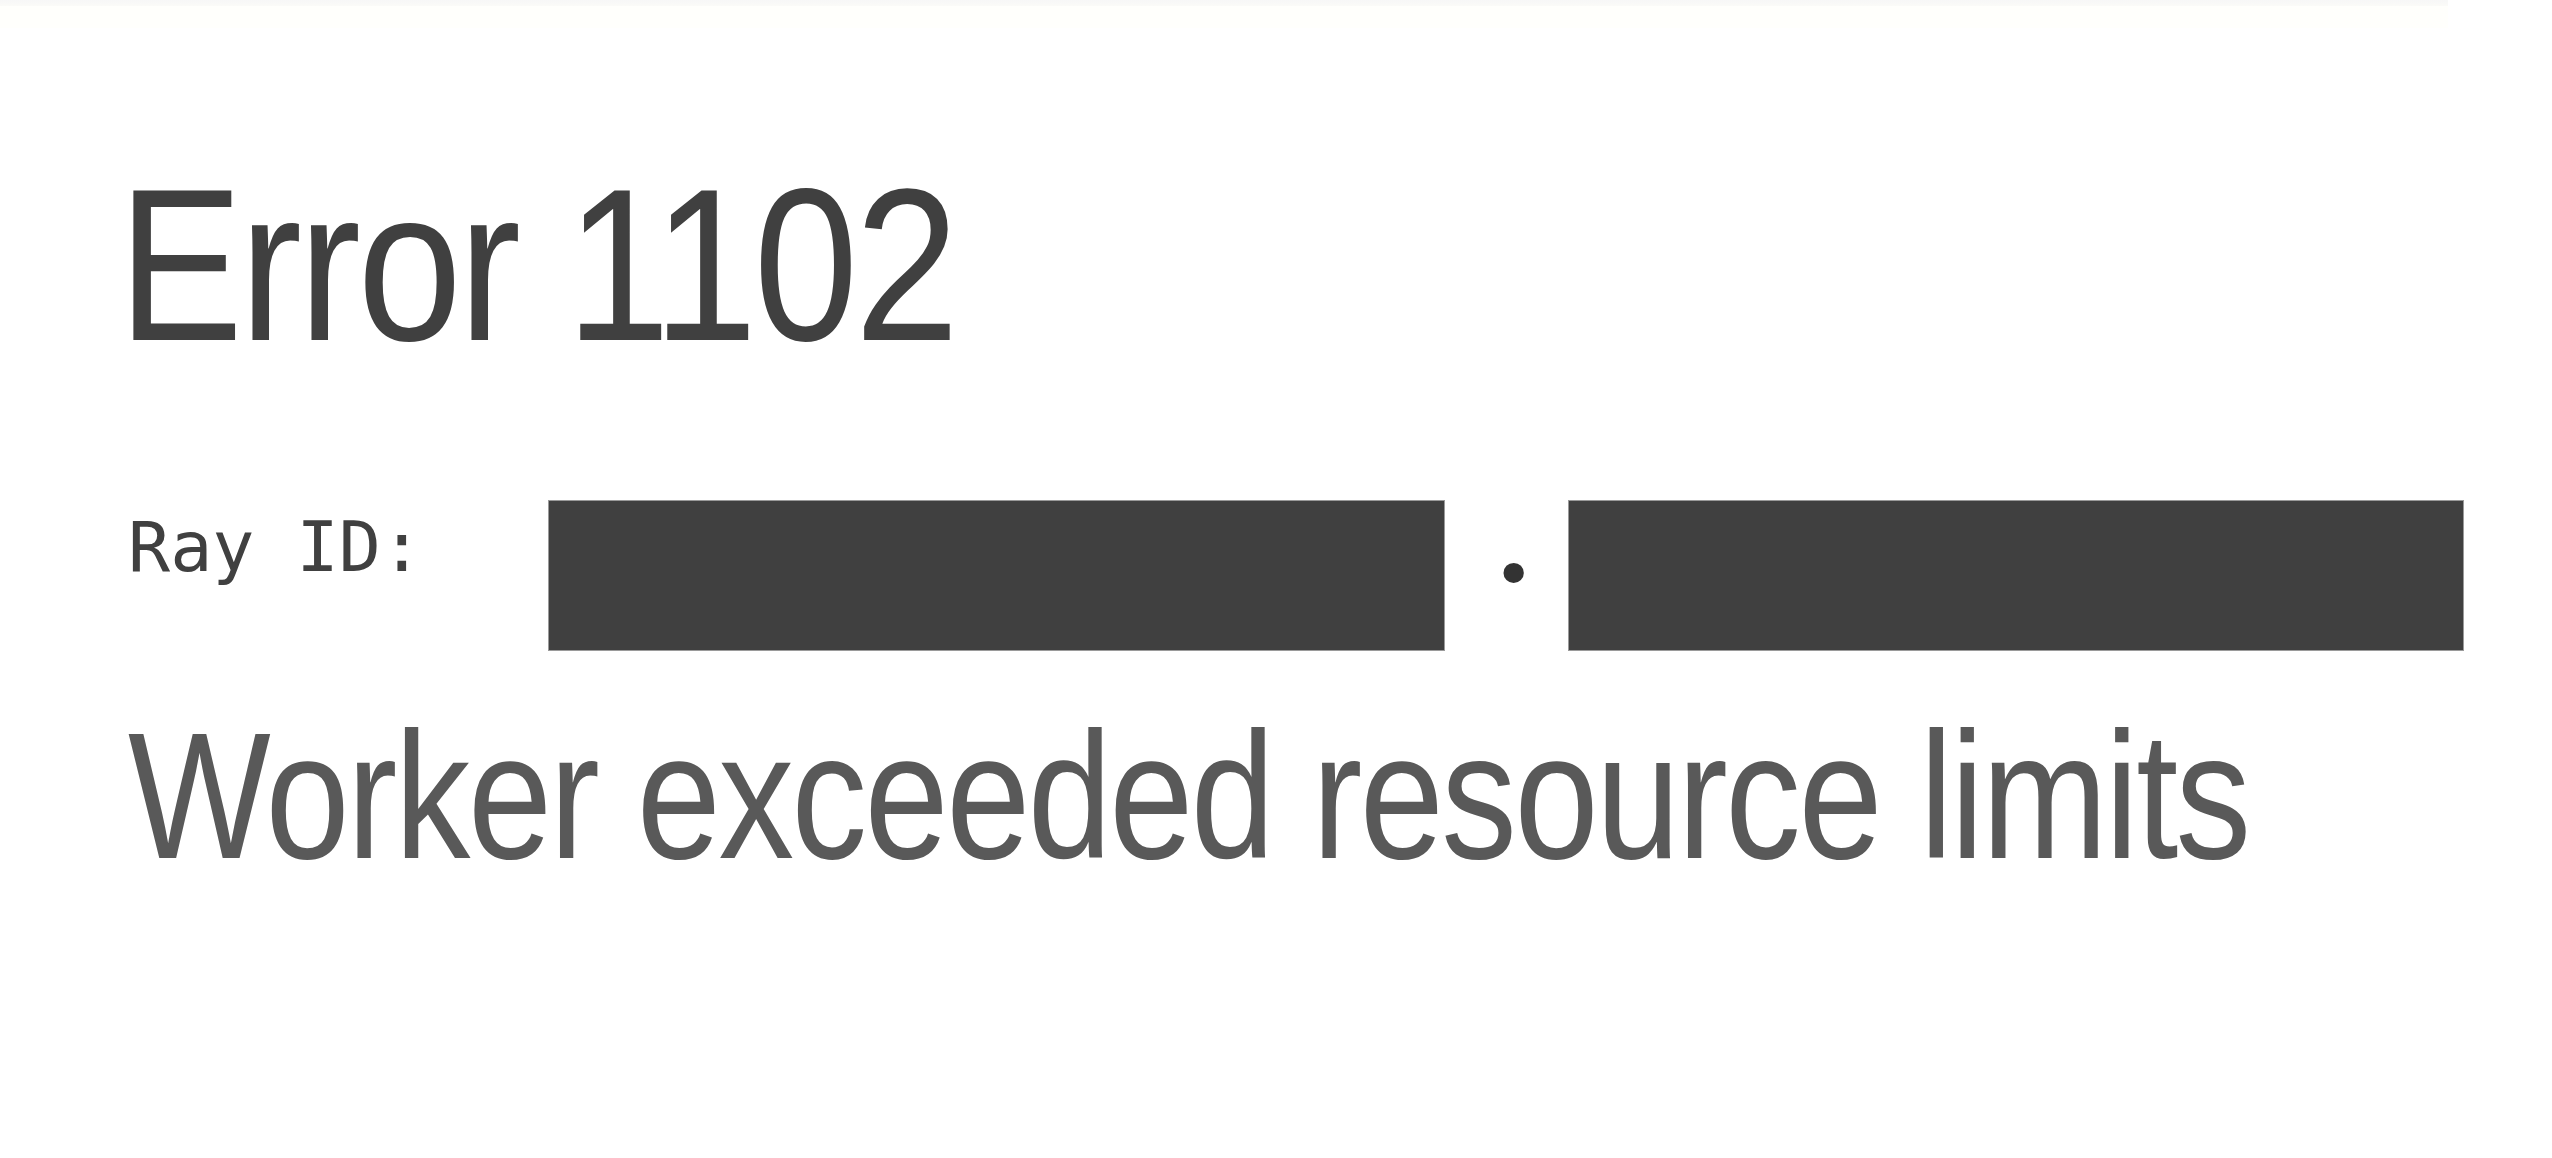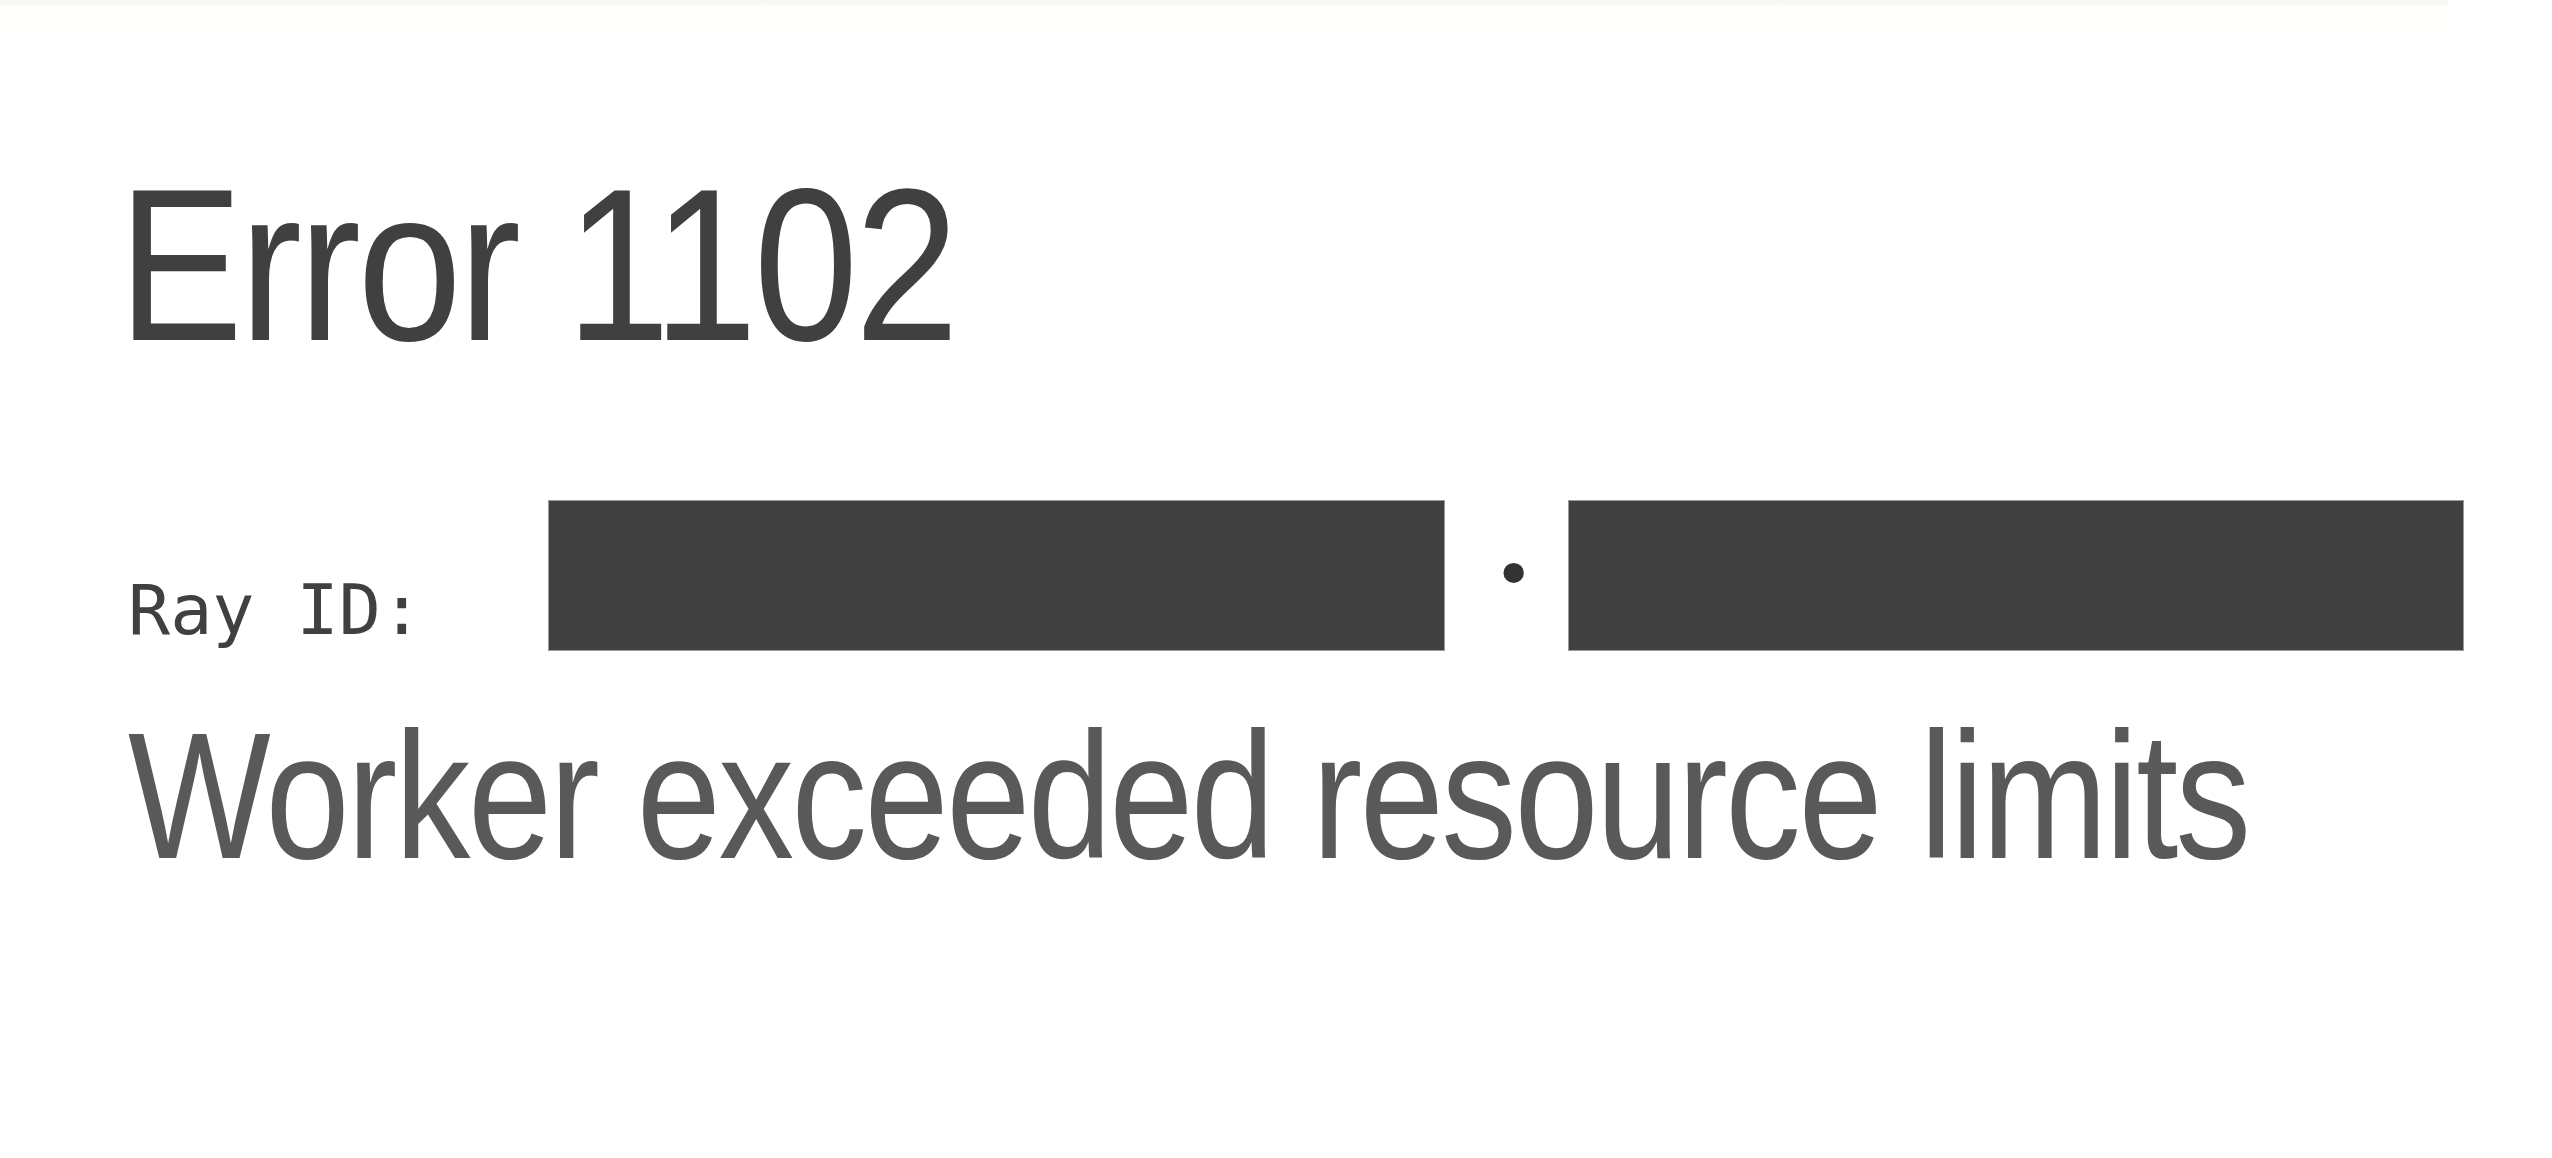--- a/index.html
+++ b/index.html
@@ -45,21 +45,21 @@
       transform-origin: left top;
       white-space: nowrap;
       -webkit-text-stroke: 0px;
     }
     .ray-row {
       position: absolute;
       left: 128px;
       top: 500px;
       height: 151px;
       display: flex;
-      align-items: flex-end;
+      align-items: flex-start;
       width: 2340px;
     }
     .ray-label {
       font-family: "DejaVu Sans Mono", monospace;
       font-size: 70px;
       color: #404040;
       white-space: nowrap;
       width: 420px;
       margin-top: 6px;
     }

